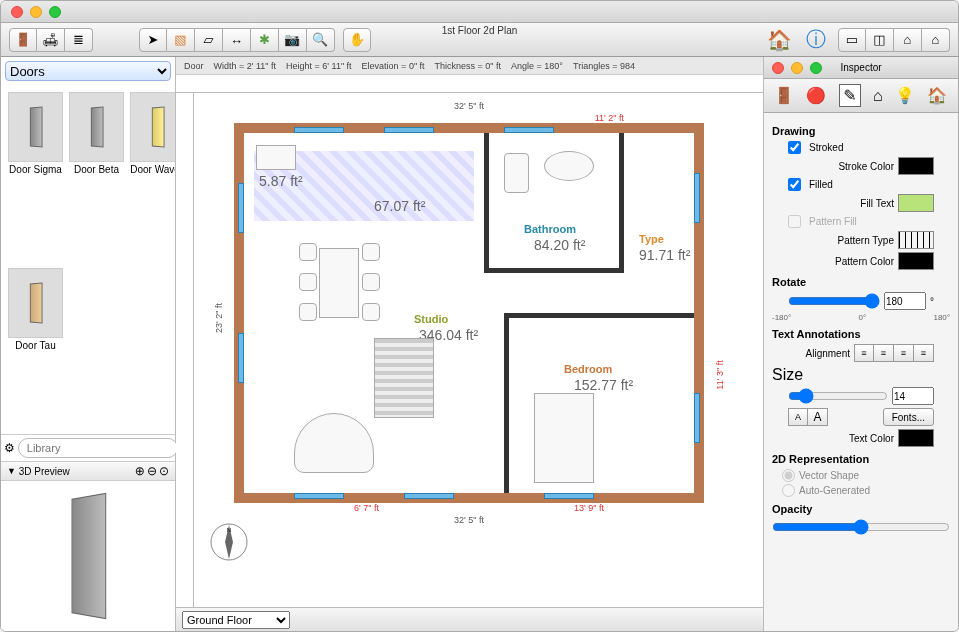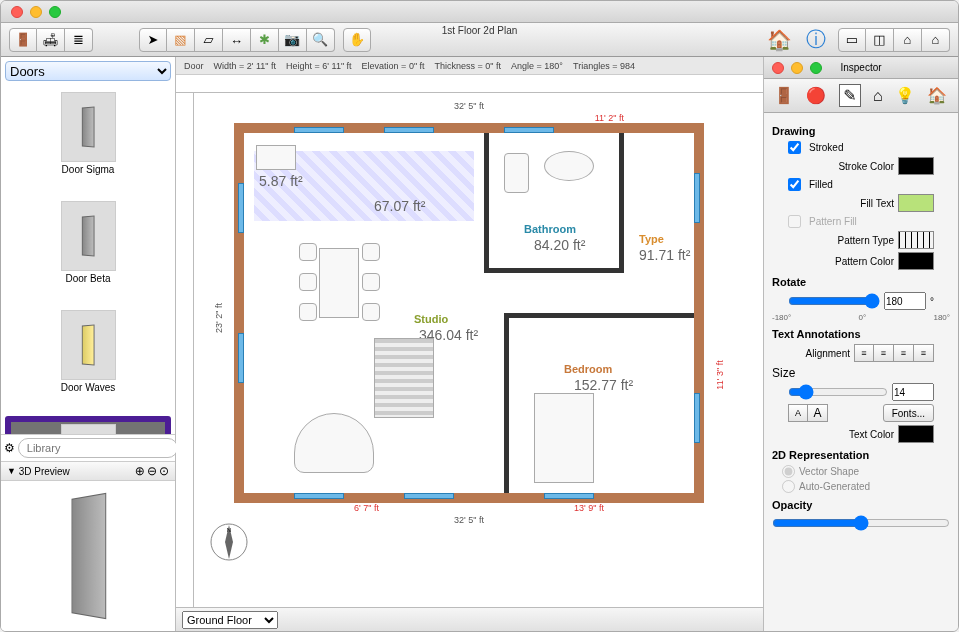--- a/index.html
+++ b/index.html
@@ -22,40 +22,40 @@
 
 
 .main { display:flex; height: calc(100% - 56px); }
 .left { width: 175px; background:#fff; border-right:1px solid #bbb; display:flex; flex-direction:column; }
 .center { flex:1; background:#e9e9e9; position:relative; display:flex; flex-direction:column; }
 .right { width: 195px; background:#f4f4f4; border-left:1px solid #bbb; display:flex; flex-direction:column; }
 
 
 .lib-select { margin:4px; }
 .lib-select select { width:100%; height:20px; font-size:13px; border:1px solid #94b5e0; border-radius:4px; background:linear-gradient(#f3f8ff,#d3e5ff); }
-.lib-grid { flex:1; overflow:auto; display:grid; grid-template-columns:1fr; gap:20px; padding:4px; font-size:10px; }
+.lib-grid { flex:1; overflow:auto; display:grid; grid-template-columns:1fr 1fr 1fr 1fr; gap:0; padding:4px; font-size:10px; }
 .lib-item { text-align:center; cursor:pointer; padding:2px; border:1px solid transparent; border-radius:3px; }
 .lib-item.selected { border:6px solid #4c1d95; background:#737373; }
 .lib-thumb { width:55px; height:70px; margin:0 auto 2px; background:#ddd; border:1px solid #ccc; display:flex; align-items:center; justify-content:center; }
 .lib-search { padding:3px; display:flex; align-items:center; gap:3px; border-top:1px solid #ccc; }
 .lib-search input { flex:1; height:20px; border:1px solid #bbb; border-radius:10px; padding:0 8px; font-size:11px; }
 .preview-hdr { background:linear-gradient(#fafafa,#e4e4e4); border-top:1px solid #ccc; border-bottom:1px solid #ccc; height:20px; display:flex; align-items:center; font-size:10px; padding:0 6px; }
 .preview-hdr .zoom { margin-left:auto; display:flex; gap:2px; }
 .preview-hdr .zoom span { cursor:pointer; font-size:12px; }
 .preview { flex: 0 0 150px; background:#fff; display:flex; align-items:center; justify-content:center; position:relative; }
 
 
 .infobar { height:18px; background:#e8e8e8; border-bottom:1px solid #ccc; font-size:9px; display:flex; align-items:center; padding:0 8px; gap:10px; color:#444; }
 .infobar span { white-space:nowrap; }
 .ruler-h { height:18px; background:#fff; border-bottom:1px solid #bbb; }
 .canvas-wrap { flex:1; display:flex; }
 .ruler-v { width:18px; background:#fff; border-right:1px solid #bbb; }
 .canvas { flex:1; background:#fff; position:relative; overflow:hidden; }
 .floor-sel { height:24px; border-top:1px solid #bbb; background:linear-gradient(#f6f6f6,#e1e1e1); display:flex; align-items:center; padding:0 6px; font-size:11px; }
-.floor-sel select { font-size:11px; height:18px; width:96px; }
+.floor-sel select { font-size:11px; height:18px; width:108px; }
 
 
 .plan { position:absolute; left:40px; top:30px; width:470px; height:380px; }
 .outer-wall { position:absolute; inset:0; border:10px solid #b87850; background:#fff; }
 .outer-wall::before { content:""; position:absolute; inset:-10px; border:10px solid transparent;
   background: repeating-linear-gradient(0deg,#c28d66 0 4px,#a8613e 4px 5px),  repeating-linear-gradient(90deg,#c28d66 0 8px,#a8613e 8px 9px); z-index:-1; }
 .room-label { position:absolute; font-size:11px; font-weight:bold; }
 .room-area { position:absolute; font-size:14px; color:#666; }
 .dim { position:absolute; font-size:9px; color:#555; }
 .dim.red { color:#d33; }
@@ -318,21 +318,21 @@
       <div class="insp-section">Text Annotations</div>
       <div class="insp-row">
         <label>Alignment</label>
         <div class="align-btns">
           <span>≡</span>
           <span>≡</span>
           <span>≡</span>
           <span>≡</span>
         </div>
       </div>
-      <div style="font-size:12px;margin-top:4px">Size</div>
+      <div style="font-size:16px;margin-top:4px">Size</div>
       <div class="insp-row">
         <input type="range" min="6" max="72" value="14" class="slider" style="">
         <input type="number" value="14" style="">
       </div>
       <div class="insp-row">
         <div class="align-btns">
           <span style="font-size:9px">A</span>
           <span style="font-size:12px">A</span>
         </div>
         <div style="flex:1"></div>

